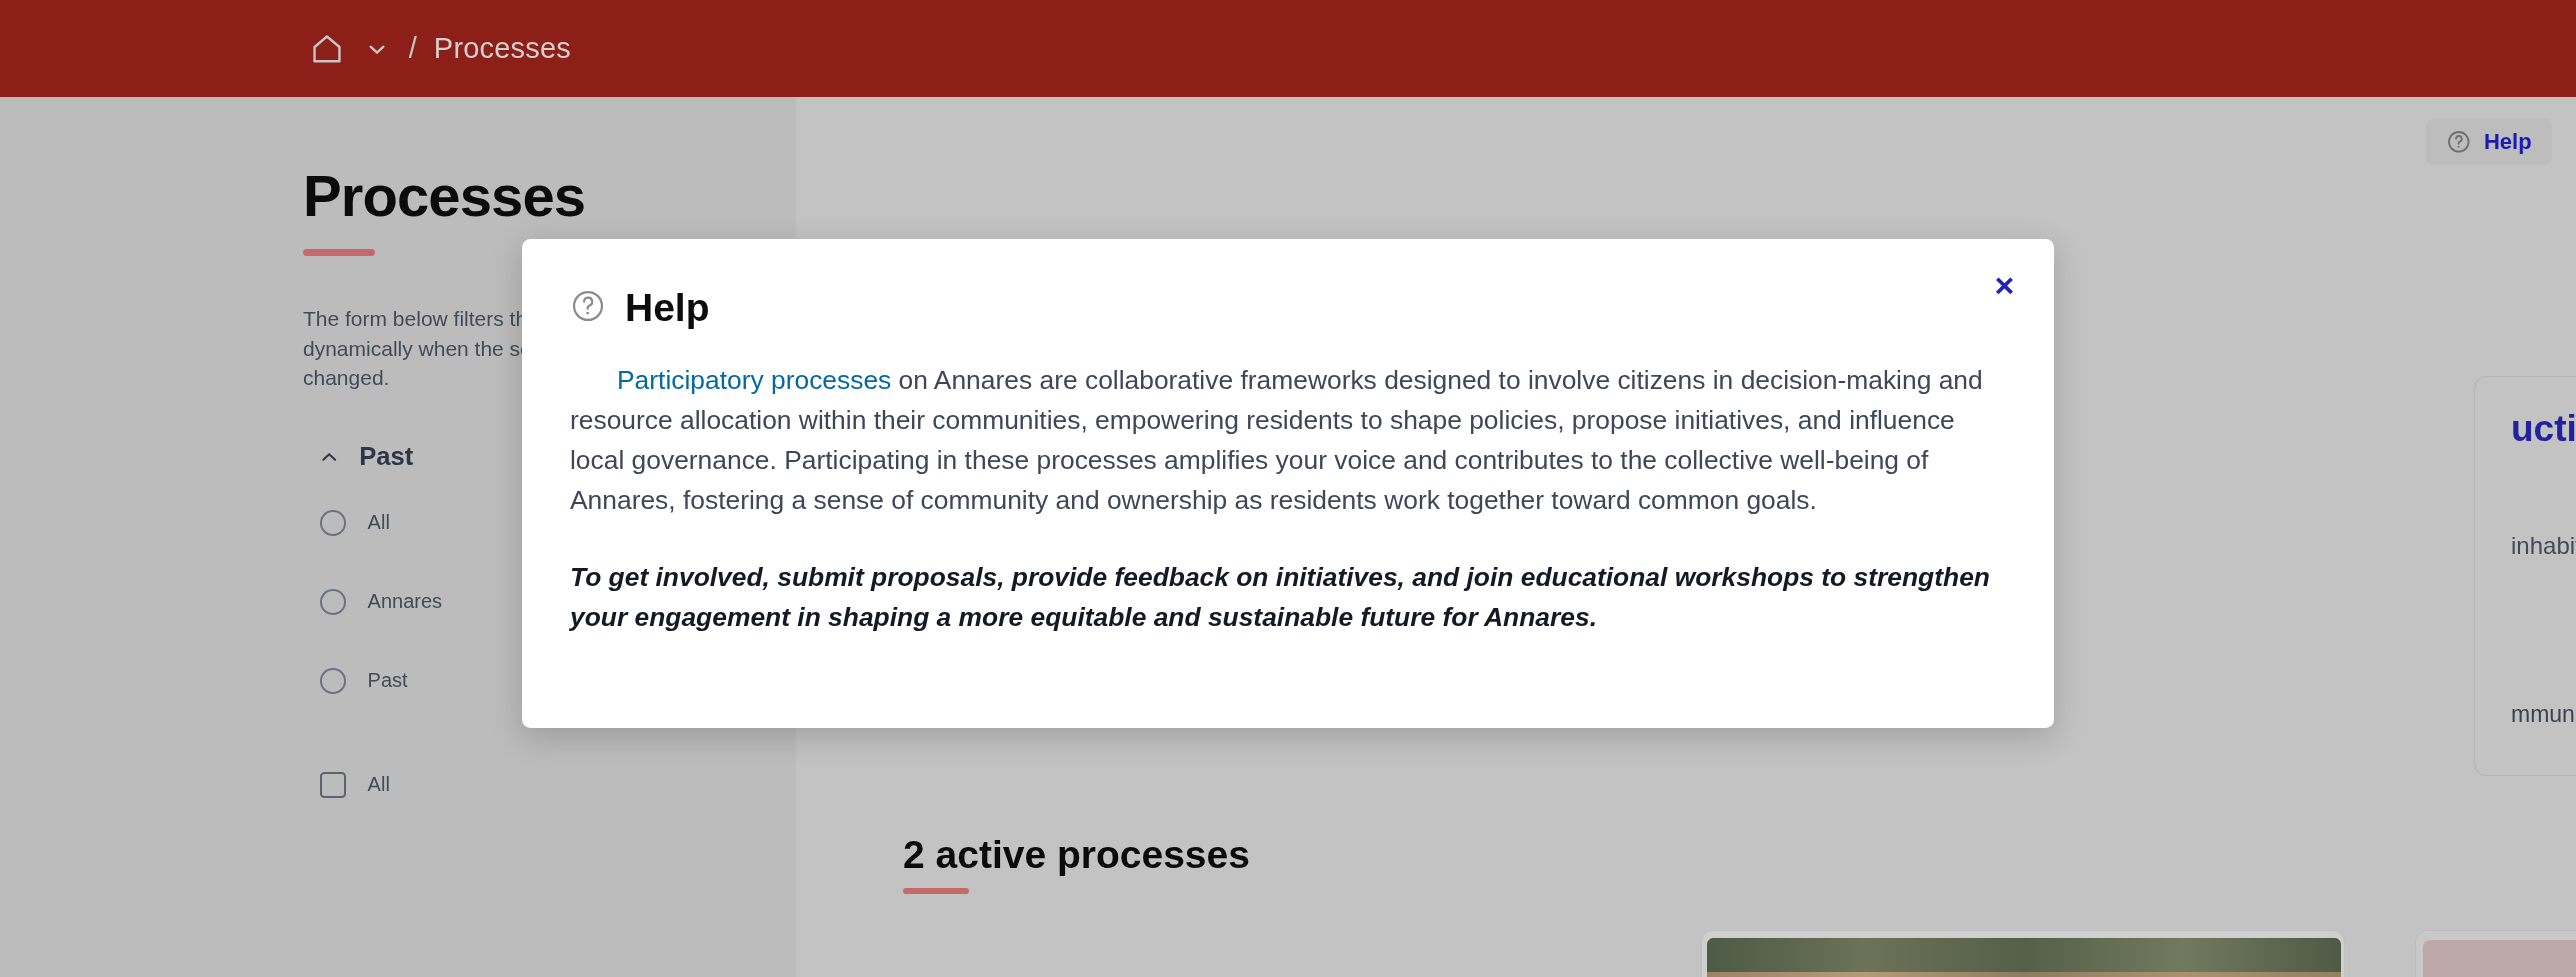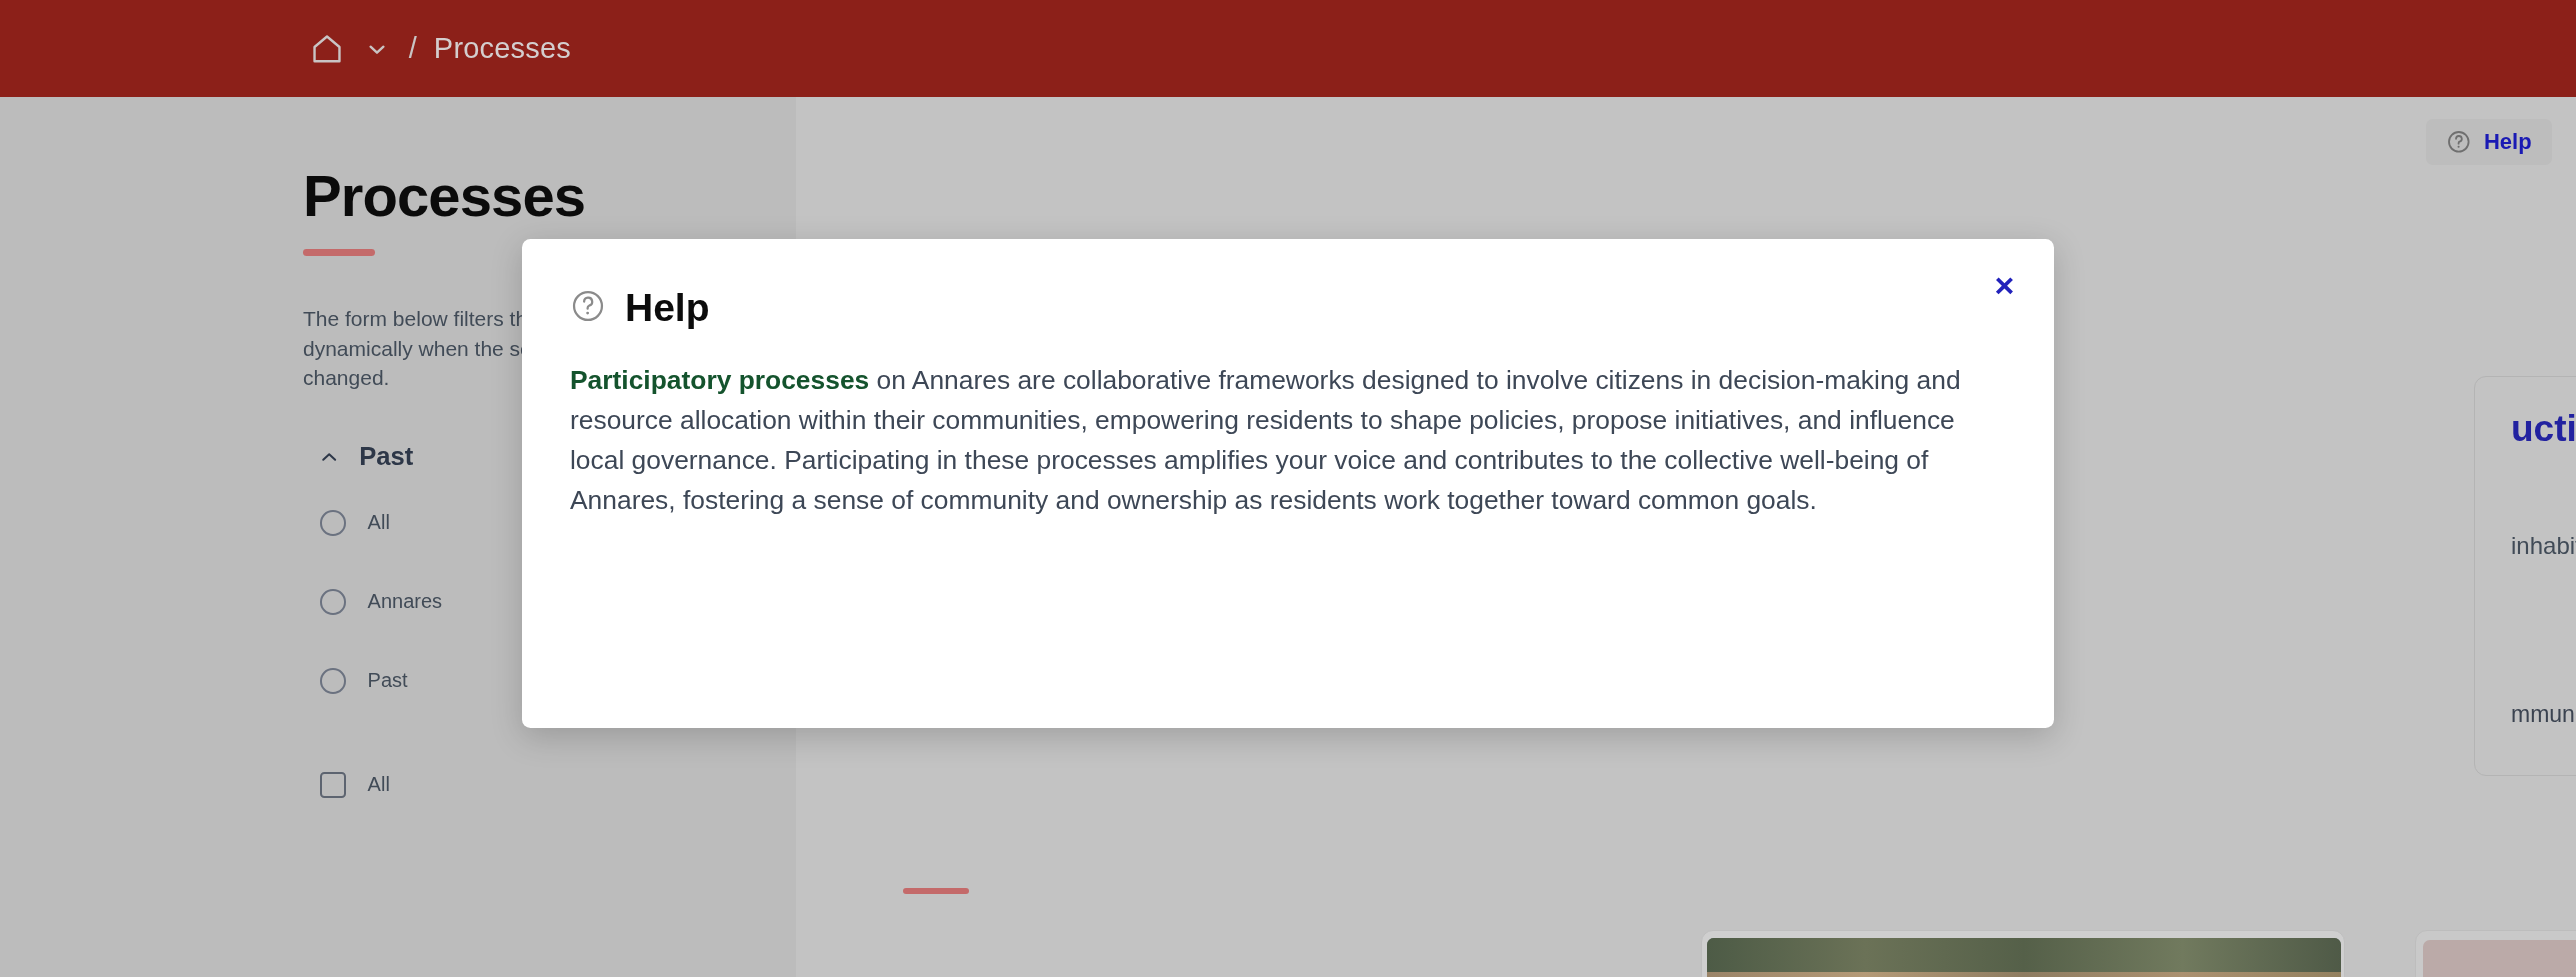--- a/index.html
+++ b/index.html
@@ -334,22 +334,23 @@
     position: absolute;
     left: 48px; top: 121px;
     width: 1426px;
   }
   #modal-p1 {
     font-size: 26.4px;
     line-height: 1.52;
     color: #3d4756;
   }
   #modal-p1 b {
-    color: #14532d;
-    font-weight: 700;
+    color: #0369a1;
+    font-weight: 400;
+    margin-left: 47px;
   }
   #modal-p2 {
     margin-top: 36px;
     font-size: 26.4px;
     line-height: 1.52;
     color: #141a24;
     font-weight: 700;
     font-style: italic;
   }
 </style>
@@ -432,20 +433,21 @@
 
       <h2 class="section-head" id="highlighted-head">Highlighted processes</h2>
       <div class="section-rule" id="highlighted-rule"></div>
 
       <div id="highlighted-card">
         <div id="hc-title">uction</div>
         <div id="hc-body">inhabitant of sources to</div>
         <div id="hc-meta">mmunities</div>
       </div>
 
+      <h2 class="section-head" id="active-head">2 active processes</h2>
       <div class="section-rule" id="active-rule"></div>
 
       <div id="card-a">
         <div id="card-a-photo">
           <div class="band b1"></div>
           <div class="band b2"></div>
 
         </div>
       </div>
 
@@ -469,17 +471,18 @@
           <circle cx="11.75" cy="16.7" r=".95" fill="#8b8b8b" stroke="none"></circle>
         </svg>
       </span>
       <span id="modal-title">Help</span>
     </div>
 
     <div id="modal-body">
       <p id="modal-p1">
         <b>Participatory processes</b><span> on Annares are collaborative frameworks designed to involve citizens in decision-making and resource allocation within their communities, empowering residents to shape policies, propose initiatives, and influence local governance. Participating in these processes amplifies your voice and contributes to the collective well-being of Annares, fostering a sense of community and ownership as residents work together toward common goals.</span>
       </p>
+      <p id="modal-p2">To get involved, submit proposals, provide feedback on initiatives, and join educational workshops to strengthen your engagement in shaping a more equitable and sustainable future for Annares.</p>
     </div>
   </div>
 
 </div>
 
 
 </body></html>

